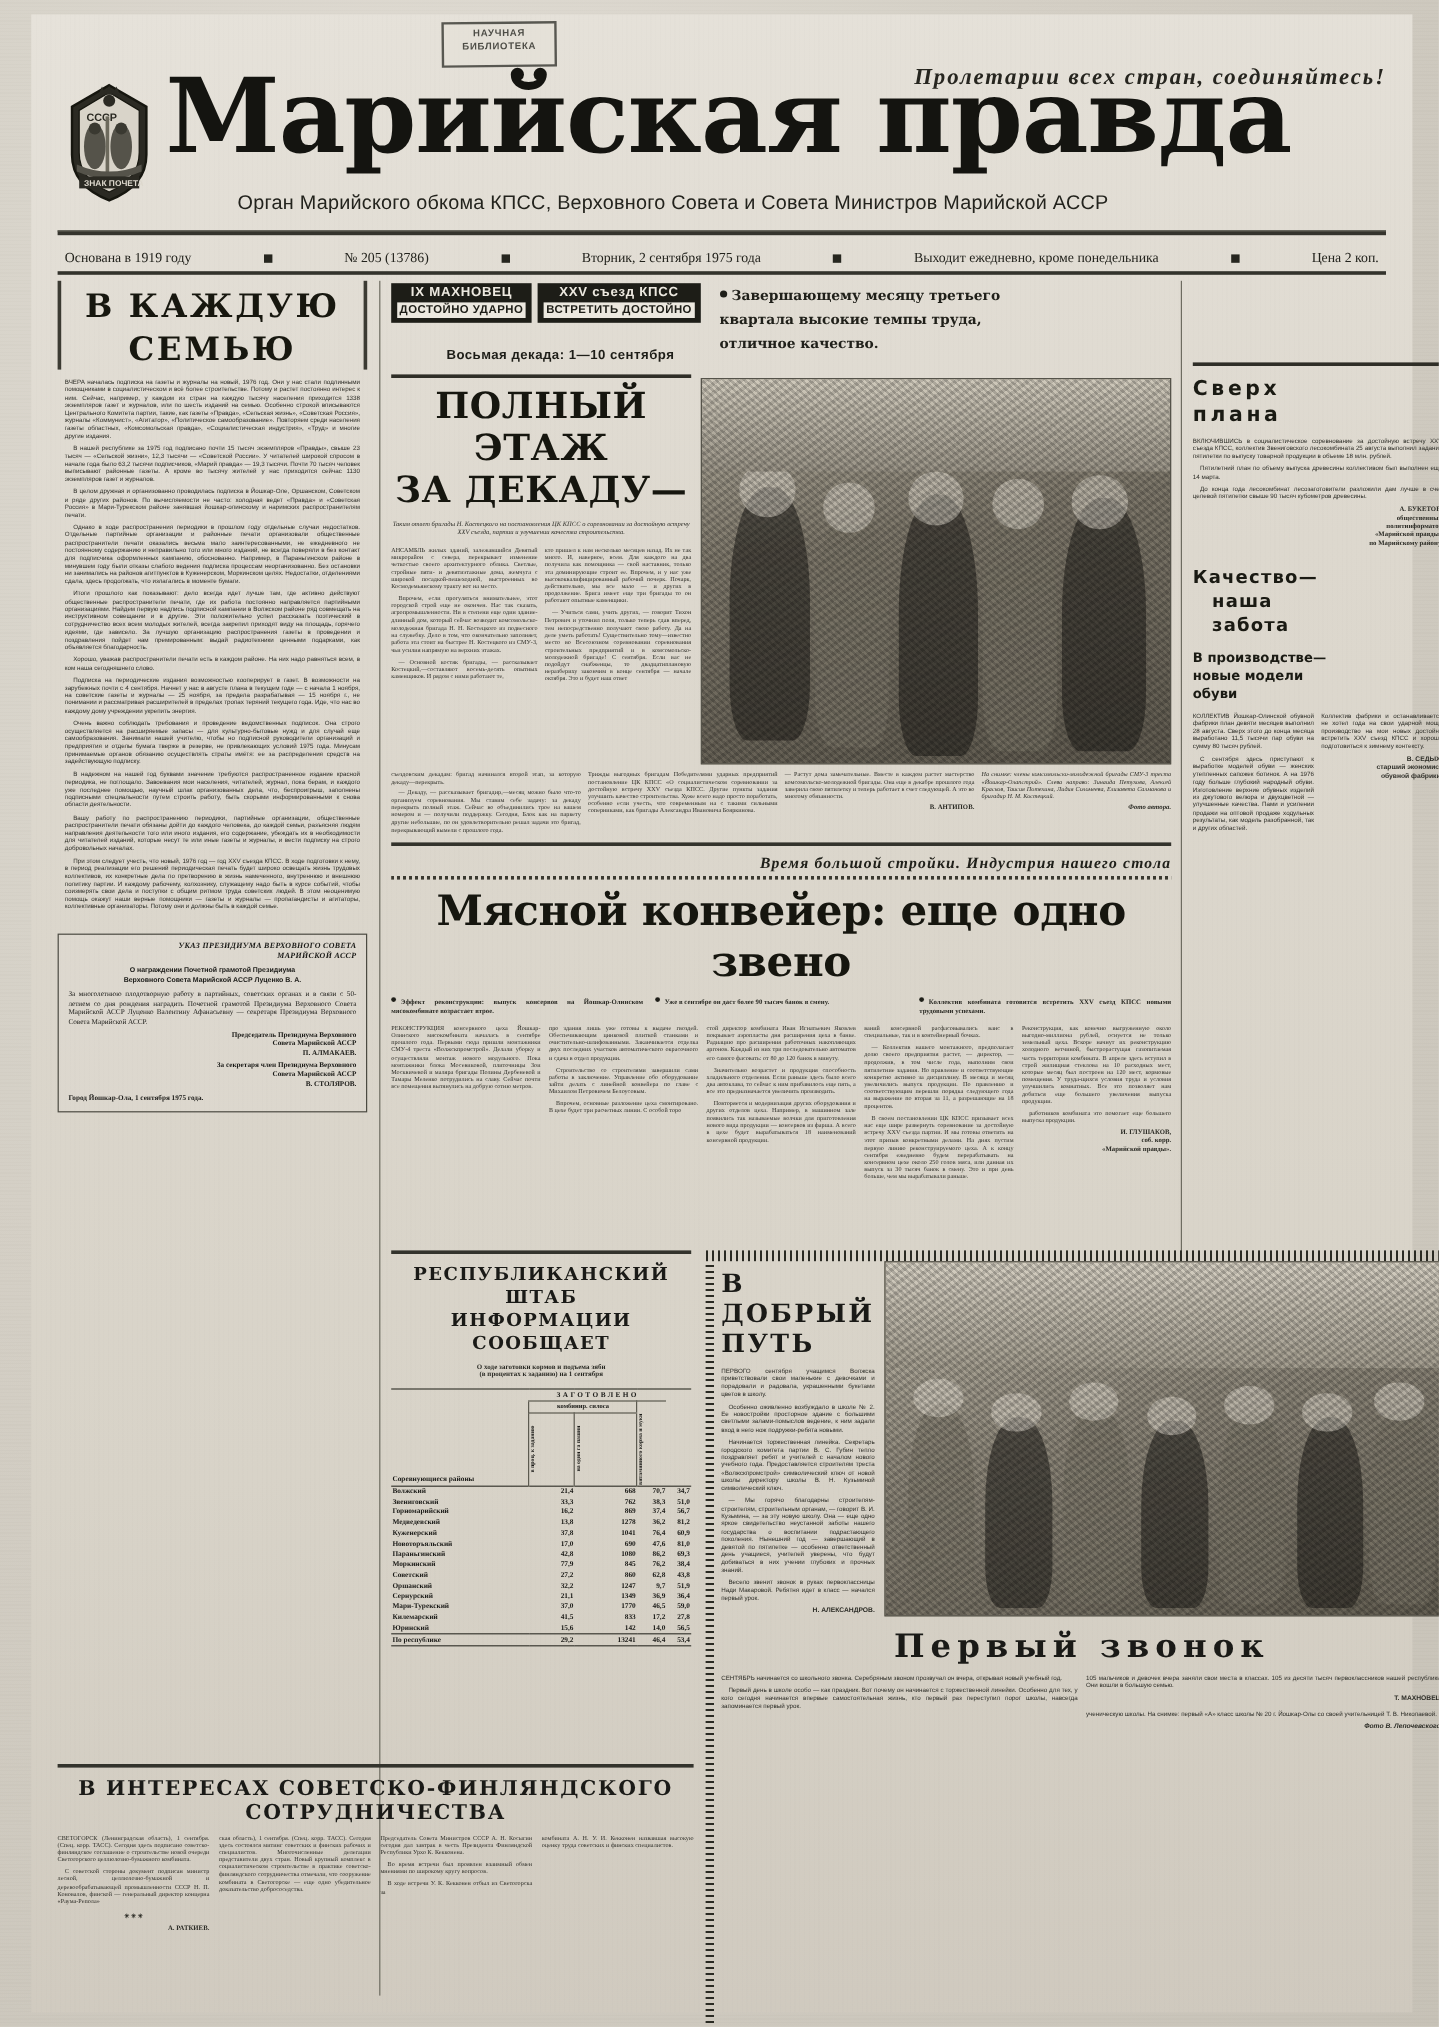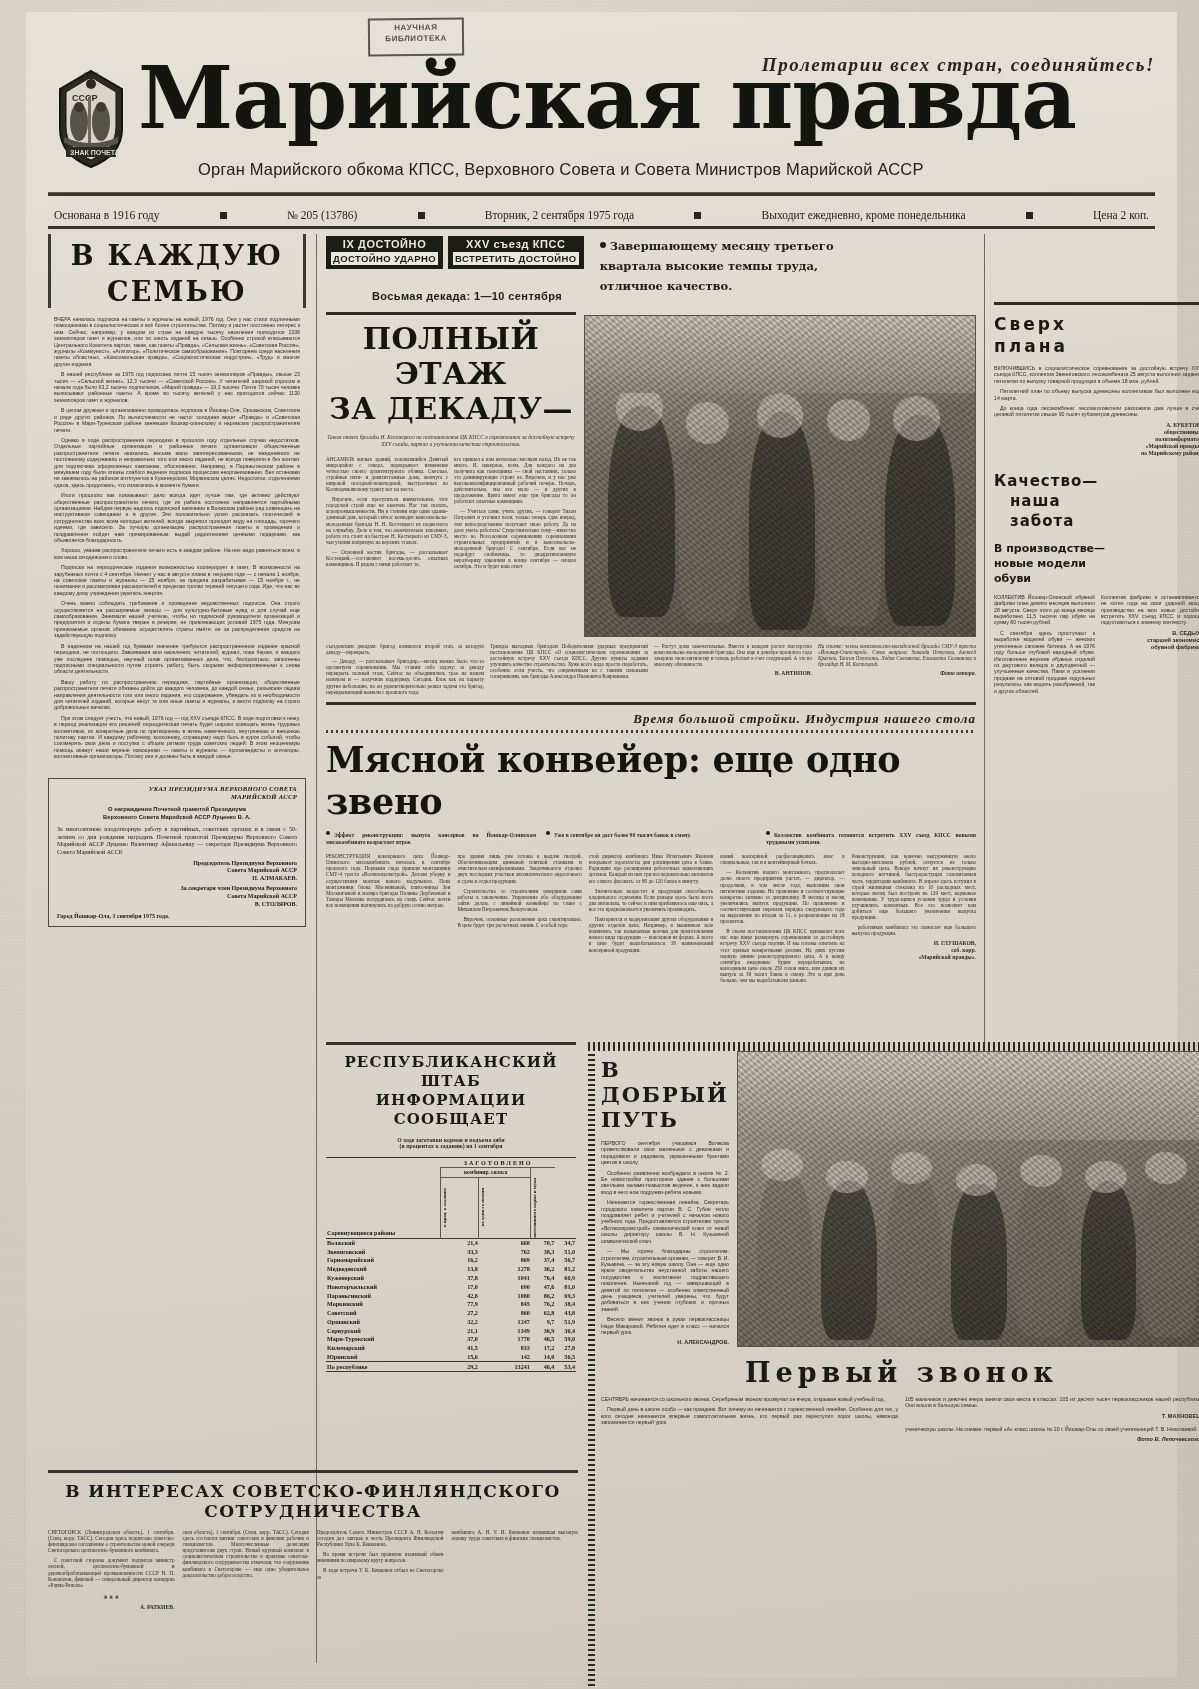--- a/index.html
+++ b/index.html
@@ -130,21 +130,21 @@
   }
 
   
   .hd-decade {
     font-family:"DejaVu Serif", serif; font-weight:bold;
     font-size:30px; line-height:35px; text-align:center; color:#16160f;
     letter-spacing:0.5px;
   }
   .hd-meat {
     font-family:"DejaVu Serif", serif; font-weight:bold;
-    font-size:35px; line-height:42px; text-align:left; color:#16160f;
+    font-size:35px; line-height:42px; text-align:center; color:#16160f;
     letter-spacing:-0.3px;
   }
   .kicker-italic {
     font-family:"Liberation Serif", serif; font-style:italic; font-weight:bold;
     font-size:13px; text-align:right; letter-spacing:1px; color:#20201a;
   }
   .hd-shtab {
     font-family:"DejaVu Serif", serif; font-weight:bold;
     font-size:15px; line-height:19px; text-align:center; letter-spacing:1.2px;
   }
@@ -245,21 +245,21 @@
       <text x="18" y="88" font-family="Liberation Sans, sans-serif" font-size="7" font-weight="bold" fill="#ddd8cd">ЗНАК ПОЧЕТА</text>
     </svg>
   </div>
 
   <div class="mast-title">Марийская правда</div>
   <div class="mast-sub">Орган Марийского обкома КПСС, Верховного Совета и Совета Министров Марийской АССР</div>
 
   <div class="mast-rule"></div>
 
   <div class="infoline">
-    <span>Основана в 1916 году</span>
+    <span>Основана в 1919 году</span>
     <span class="sq"></span>
     <span>№ 205 (13786)</span>
     <span class="sq"></span>
     <span>Вторник, 2 сентября 1975 года</span>
     <span class="sq"></span>
     <span>Выходит ежедневно, кроме понедельника</span>
     <span class="sq"></span>
     <span>Цена 2 коп.</span>
   </div>
 
@@ -304,21 +304,21 @@
         <div class="decree-sig" style="margin-top:0;">Совета Марийской АССР</div>
         <div class="decree-sig" style="margin-top:0;">В. СТОЛЯРОВ.</div>
         <div class="decree-city">Город Йошкар-Ола, 1 сентября 1975 года.</div>
       </div>
     </div>
 
     <div style="position:absolute; left:278px; top:2px; width:1144px; height:62px;">
       <div style="display:flex; align-items:flex-start; gap:8px;">
         <div style="display:flex; gap:5px; flex:0 0 auto;">
           <div class="slogan-box">
-            <div class="l1">IX ДОСТОЙНО</div>
+            <div class="l1">IX МАХНОВЕЦ</div>
             <div class="l2">ДОСТОЙНО УДАРНО</div>
           </div>
           <div class="slogan-box">
             <div class="l1">XXV съезд КПСС</div>
             <div class="l2">ВСТРЕТИТЬ ДОСТОЙНО</div>
           </div>
         </div>
         <div style="flex:0 0 276px; padding-left:8px;">
           <div class="banner-txt">
             <span class="bullet"></span><span>Завершающему месяцу третьего квартала высокие темпы труда, отличное качество.</span>

